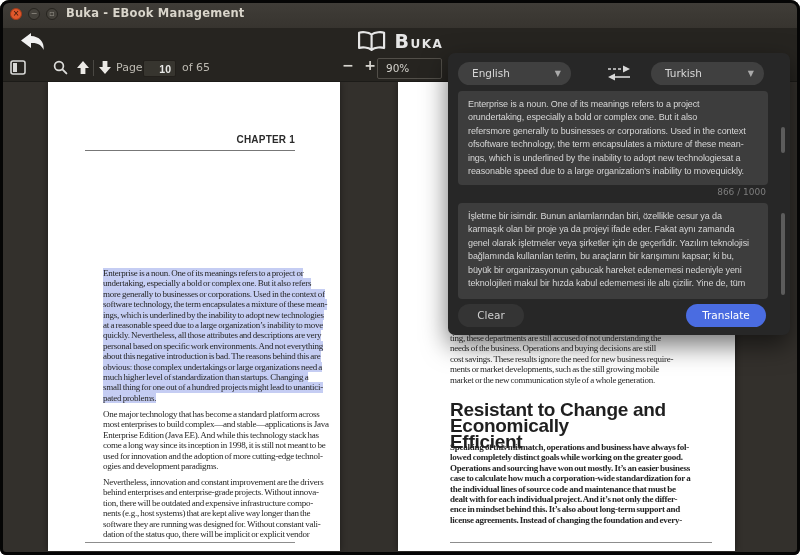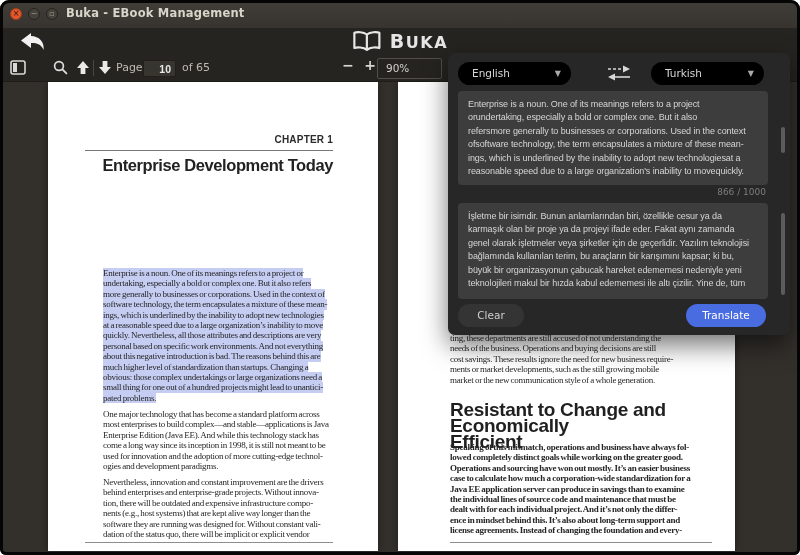--- a/index.html
+++ b/index.html
@@ -21,21 +21,21 @@
   .tb-btn.max   { left:46px; color:#9a968e; }
   .tb-title { position:absolute; left:66px; top:6px; font-size:11.5px; font-weight:bold;
               color:#d9d5cb; letter-spacing:.2px; }
 
   
   .header { position:absolute; left:0; top:28px; right:0; height:54px;
             background:#262420; border-bottom:1px solid #1c1b18; z-index:5; }
   .back-btn { position:absolute; left:18px; top:3px; width:28px; height:22px; cursor:pointer; }
   .logo { position:absolute; left:50%; top:1px; transform:translateX(-50%);
           display:flex; align-items:center; gap:8px; }
-  .logo-text { font-size:16px; font-weight:bold; letter-spacing:1.5px; color:#e6e6e6; }
+  .logo-text { font-size:12px; font-weight:bold; letter-spacing:1.5px; color:#e6e6e6; }
   .logo-text::first-letter { font-size:19px; }
   .slider { position:absolute; left:672px; top:32px; width:66px; height:12px; }
   .slider .track { position:absolute; left:0; right:0; top:5px; height:2px; background:#7a7a78; border-radius:1px; }
   .slider .thumb { position:absolute; left:56px; top:0; width:11px; height:11px; border-radius:50%;
                    background:var(--accent-bright); }
   .translate-tool { position:absolute; left:757px; top:26px; width:24px; height:22px;
                     background:#f4f4f4; border-radius:4px; }
   .translate-tool .pencil { position:absolute; left:2px; top:-1px; font-size:9px; color:#1d1d1d; }
   .translate-tool .letter { position:absolute; right:4px; bottom:1px; font-size:12px; font-weight:bold;
                             color:#1d1d1d; font-family:"Liberation Sans",sans-serif; }
@@ -49,40 +49,40 @@
   .zoom-sign { position:absolute; top:2px; font-size:14px; font-weight:bold; color:#d8d6d0;
                width:16px; text-align:center; cursor:pointer; }
   .zoom-box { position:absolute; left:377px; top:3px; width:65px; height:21px;
               border:1px solid #524f49; border-radius:2px; color:#d3d1cb;
               font-size:10.5px; line-height:19px; padding-left:8px; }
 
   
   .stage { position:absolute; left:0; top:82px; right:0; bottom:0; background:#33302c; }
   .page { position:absolute; top:0; bottom:4px; background:#ffffff;
           box-shadow:0 0 7px rgba(0,0,0,.45); overflow:hidden; }
-  .page.left  { left:48px;  width:330px;padding-left:28px; }
+  .page.left  { left:48px;  width:292px;padding-left:28px; }
   .page.right { left:398px; width:337px; }
   .chapter-label { position:absolute; right:45px; top:52px; font-family:"Liberation Sans",sans-serif;
                    font-weight:bold; font-size:10px; letter-spacing:.2px; color:#2b2b2b; }
   .chapter-rule { position:absolute; left:37px; right:45px; top:68px; height:1px; background:#777; }
   .chapter-title { position:absolute; right:45px; top:74px; font-family:"Liberation Sans",sans-serif;
                    font-weight:bold; font-size:16.5px; letter-spacing:-.4px; color:#222; }
   .book-par { position:absolute; font:9px/10.4px "Liberation Serif", serif;
               letter-spacing:-.25px; word-spacing:-.6px; color:#262626; }
   .book-par .line { white-space:nowrap; }
   .hl .line { background:var(--highlight); display:table; }
   .sec-heading { position:absolute; font-family:"Liberation Sans",sans-serif; font-weight:bold;
                  font-size:19px; line-height:16px; letter-spacing:-.3px; color:#1f1f1f; }
   .footer-rule { position:absolute; height:1px; background:#8d8d8d; }
 
   
   .popup { position:absolute; left:448px; top:53px; width:342px; height:282px;
            background:#272727; border-radius:7px; box-shadow:0 10px 26px rgba(0,0,0,.55);
            z-index:50; }
-  .lang-select { position:absolute; top:9px; height:23px; width:113px; background:#000000;
+  .lang-select { position:absolute; top:9px; height:23px; width:113px; background:#404040;
                  border-radius:12px; color:#d8d8d8; font-size:10.5px; line-height:23px;
                  padding-left:14px; cursor:pointer; }
   .lang-select .caret { position:absolute; right:10px; top:0; font-size:8px; color:#aaa; }
   .lang-src { left:10px; } .lang-dst { left:203px; }
   .swap { position:absolute; left:158px; top:11px; width:26px; height:18px; cursor:pointer; }
   .ta { position:absolute; left:10px; width:310px; background:#3d3d3d; border-radius:4px;
         padding:7px 10px; overflow:hidden; }
   .ta .line { white-space:nowrap; font:9px/13.4px "Liberation Sans",sans-serif;
               letter-spacing:-.1px; color:#d6d6d6; }
   .ta-src { top:38px; height:94px; }
@@ -155,33 +155,32 @@
       <span class="zoom-sign" style="left:362px">+</span>
       <div class="zoom-box">90%</div>
     </div>
   </div>
 
   <div class="stage">
 
     <div class="page left">
       <div class="chapter-label">CHAPTER 1</div>
       <div class="chapter-rule"></div>
-      <div class="chapter-title">Enterprise Development Today</div>
       <div class="book-par hl" style="left:55px; top:186px;">
           <div class="line">Enterprise is a noun. One of its meanings refers to a project or</div>
           <div class="line">undertaking, especially a bold or complex one. But it also refers</div>
           <div class="line">more generally to businesses or corporations. Used in the context of</div>
           <div class="line">software technology, the term encapsulates a mixture of these mean-</div>
           <div class="line">ings, which is underlined by the inability to adopt new technologies</div>
           <div class="line">at a reasonable speed due to a large organization’s inability to move</div>
           <div class="line">quickly. Nevertheless, all those attributes and descriptions are very</div>
           <div class="line">personal based on specific work environments. And not everything</div>
           <div class="line">about this negative introduction is bad. The reasons behind this are</div>
+          <div class="line">obvious: those complex undertakings or large organizations need a</div>
           <div class="line">much higher level of standardization than startups. Changing a</div>
-          <div class="line">obvious: those complex undertakings or large organizations need a</div>
           <div class="line">small thing for one out of a hundred projects might lead to unantici-</div>
           <div class="line">pated problems.</div>
         </div>
       <div class="book-par" style="left:55px; top:327px;">
           <div class="line">One major technology that has become a standard platform across</div>
           <div class="line">most enterprises to build complex—and stable—applications is Java</div>
           <div class="line">Enterprise Edition (Java EE). And while this technology stack has</div>
           <div class="line">come a long way since its inception in 1998, it is still not meant to be</div>
           <div class="line">used for innovation and the adoption of more cutting-edge technol-</div>
           <div class="line">ogies and development paradigms.</div>
@@ -207,21 +206,20 @@
         </div>
       <div class="sec-heading" style="left:52px; top:320px;">
           <div class="line">Resistant to Change and Economically</div>
           <div class="line">Efficient</div>
         </div>
       <div class="book-par" style="left:52px; top:360px;font-weight:bold;">
           <div class="line">Speaking of this mismatch, operations and business have always fol-</div>
           <div class="line">lowed completely distinct goals while working on the greater good.</div>
           <div class="line">Operations and sourcing have won out mostly. It’s an easier business</div>
           <div class="line">case to calculate how much a corporation-wide standardization for a</div>
-          <div class="line">Java EE application server can produce in savings than to examine</div>
           <div class="line">the individual lines of source code and maintenance that must be</div>
           <div class="line">dealt with for each individual project. And it’s not only the differ-</div>
           <div class="line">ence in mindset behind this. It’s also about long-term support and</div>
           <div class="line">license agreements. Instead of changing the foundation and every-</div>
         </div>
       <div class="footer-rule" style="left:52px; right:23px; top:460px;"></div>
     </div>
   </div>
 
   <div class="popup">

